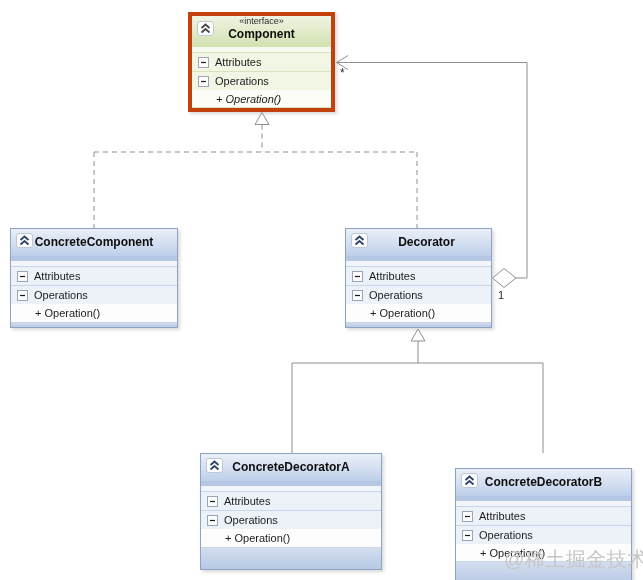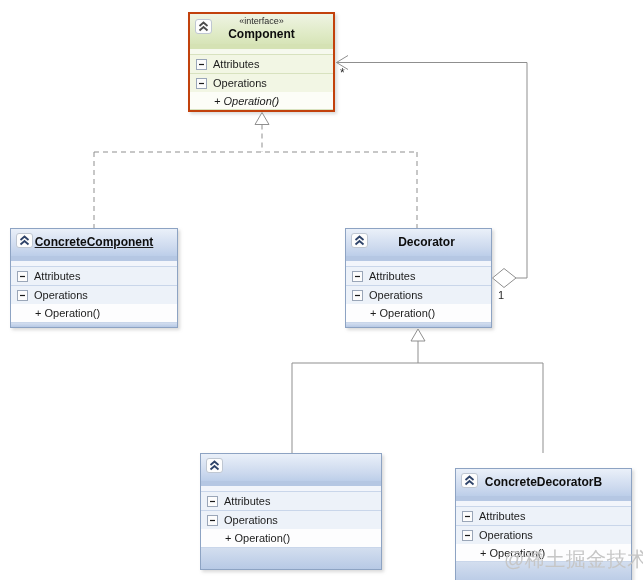--- a/index.html
+++ b/index.html
@@ -15,21 +15,21 @@
   
   .uml-box {
     position: absolute;
     display: flex;
     flex-direction: column;
     font-size: 11px;
     color: #1c1c1c;
     box-shadow: 2px 2px 3px rgba(150,150,150,0.35);
   }
   .uml-box.blue  { border: 1px solid #8fa0; border: 1px solid #8da3c3; background: #fff; }
-  .uml-box.green { border: 2px solid #c2410c; background: #fff; }
+  .uml-box.green { border: 4px solid #c2410c; background: #fff; }
 
   .box-header {
     position: relative;
     display: flex;
     flex-direction: column;
     justify-content: center;
     text-align: center;
   }
   .blue  .box-header { background: linear-gradient(#eaf0f9, #ccd9ee 70%, #bccee9); }
   .green .box-header { background: linear-gradient(#eff4e3, #dde9c2 75%, #d7e4b8); }
@@ -133,21 +133,21 @@
             <line x1="3" y1="5.5" x2="8" y2="5.5" stroke="#1a1a1a" stroke-width="1.2"></line>
           </svg>
       </span>
       <span>Operations</span>
     </div>
     <div class="member italic" style="height:17px;">+ Operation()</div>
     <div class="bottom-strip"></div>
   </div>
 
   <div class="uml-box blue" style="left:10px; top:228px; width:168px; height:100px;">
-    <div class="box-header" style="height:27px;text-decoration:underline;">
+    <div class="box-header" style="height:27px;">
       <span class="chev" style="top:4px;">
         <svg width="13" height="11" viewBox="0 0 13 11">
           <path d="M2.5 5 L6.5 1.5 L10.5 5" fill="none" stroke="#2e4369" stroke-width="1.8"></path>
           <path d="M2.5 9.5 L6.5 6 L10.5 9.5" fill="none" stroke="#2e4369" stroke-width="1.8"></path>
         </svg>
       </span>
       <div class="box-title">ConcreteComponent</div>
     </div>
     <div class="hdr-band"></div>
     <div class="hdr-gap"></div>
@@ -208,20 +208,21 @@
   </div>
 
   <div class="uml-box blue" style="left:200px; top:453px; width:182px; height:117px;">
     <div class="box-header" style="height:27px;">
       <span class="chev" style="top:4px;">
         <svg width="13" height="11" viewBox="0 0 13 11">
           <path d="M2.5 5 L6.5 1.5 L10.5 5" fill="none" stroke="#2e4369" stroke-width="1.8"></path>
           <path d="M2.5 9.5 L6.5 6 L10.5 9.5" fill="none" stroke="#2e4369" stroke-width="1.8"></path>
         </svg>
       </span>
+      <div class="box-title">ConcreteDecoratorA</div>
     </div>
     <div class="hdr-band"></div>
     <div class="hdr-gap"></div>
     <div class="comp-label" style="height:19px;">
       <span class="minus-box">
         <svg width="11" height="11" viewBox="0 0 11 11">
             <rect x="0.5" y="0.5" width="10" height="10" fill="#fcfcfc" stroke="#9aa6b8"></rect>
             <line x1="3" y1="5.5" x2="8" y2="5.5" stroke="#1a1a1a" stroke-width="1.2"></line>
           </svg>
       </span>

